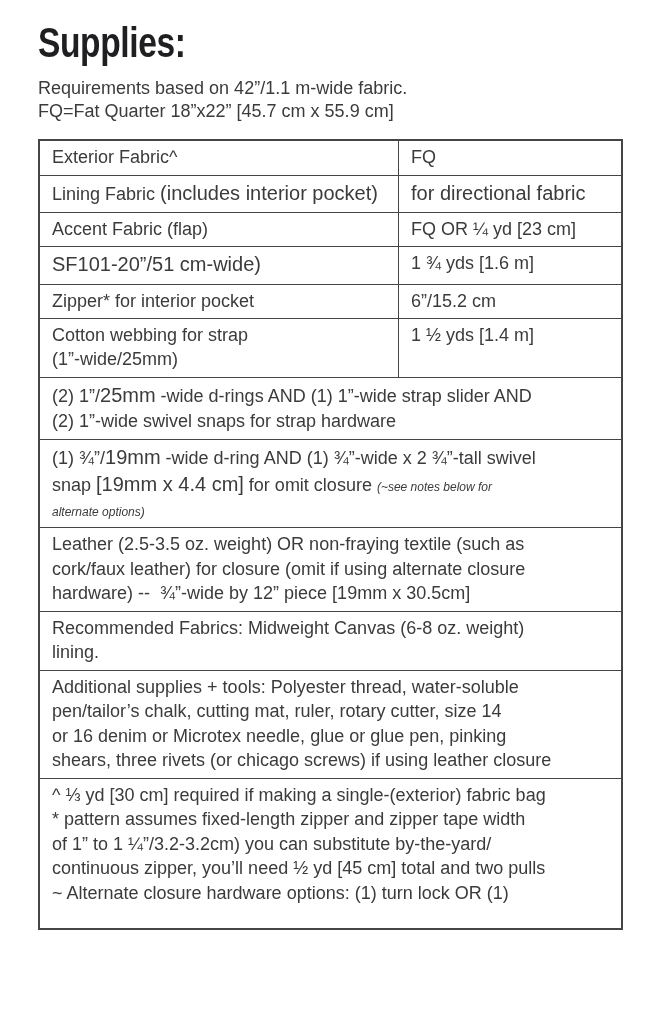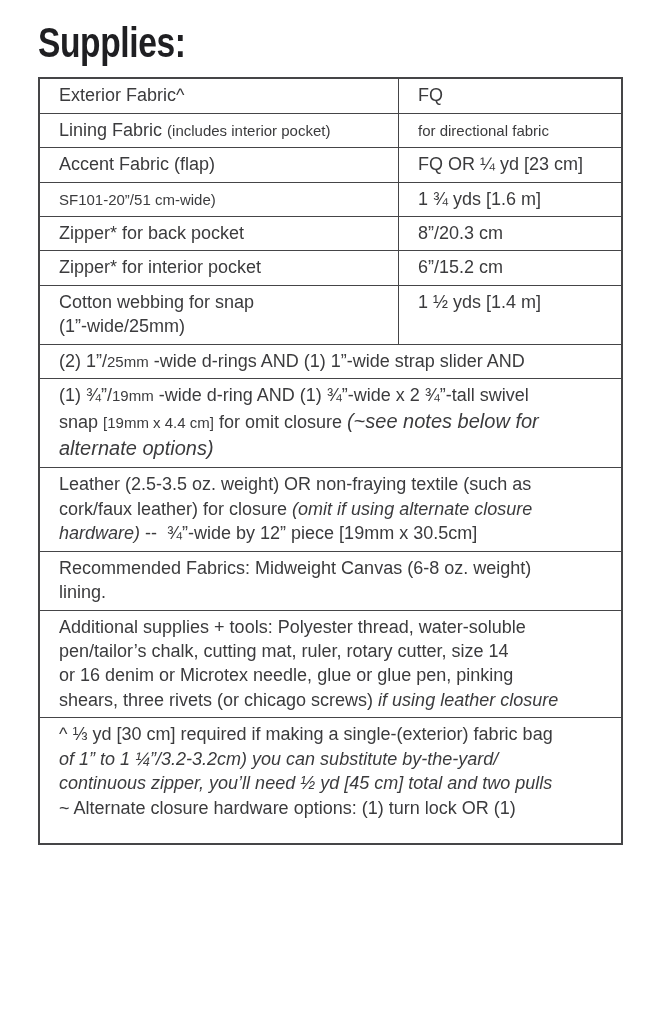--- a/index.html
+++ b/index.html
@@ -16,35 +16,39 @@
     letter-spacing:-0.5px;line-height:1.05;margin:2px 0 12px 0;
     white-space:nowrap;
   }
   .subtitle{font-size:18px;line-height:1.28;color:#3b3b3d;margin-bottom:16px;}
   .supply-table{
     border:2px solid #454547;width:585px;box-sizing:border-box;
     font-size:18px;line-height:1.36;
   }
   .trow{display:flex;border-top:1.6px solid #454547;}
   .trow:first-child{border-top:none;}
-  .cell{padding:4px 9px 5px 19px;box-sizing:border-box;}
+  .cell{padding:4px 9px 5px 12px;box-sizing:border-box;}
   .cell.label{width:358px;flex:0 0 358px;}
   .cell.value{flex:1;border-left:1.6px solid #454547;}
   .cell.fullcell{width:100%;}
   .line{min-height:1em;}
   .seg{white-space:pre-wrap;}
-  .seg-sm{font-size:15px;}
-  .seg-it{font-style:italic;}
-  .seg-si{font-style:italic;font-size:20px;}
+  .seg-sm{font-size:20px;}
+  .seg-it{}
+  .seg-si{font-style:italic;font-size:12px;}
 </style>
 </head>
 <body>
 
 <div class="page">
   <div class="title">Supplies:</div>
+  <div class="subtitle">
+    <div class="line">Requirements based on 42”/1.1 m-wide fabric.</div>
+    <div class="line">FQ=Fat Quarter 18”x22” [45.7 cm x 55.9 cm]</div>
+  </div>
   <div class="supply-table">
       <div class="trow split">
         <div class="cell label">
           <div class="line"><span class="seg">Exterior Fabric^</span></div>
         </div>
         <div class="cell value">
           <div class="line"><span class="seg">FQ</span></div>
         </div>
       </div>
       <div class="trow split">
@@ -66,46 +70,39 @@
       <div class="trow split">
         <div class="cell label">
           <div class="line"><span class="seg seg-sm">SF101-20”/51 cm-wide)</span></div>
         </div>
         <div class="cell value">
           <div class="line"><span class="seg">1 ¾ yds [1.6 m]</span></div>
         </div>
       </div>
       <div class="trow split">
         <div class="cell label">
-          <div class="line"><span class="seg">Zipper* for back pocket</span></div>
-        </div>
-        <div class="cell value">
-          <div class="line"><span class="seg">8”/20.3 cm</span></div>
-        </div>
-      </div>
-      <div class="trow split">
-        <div class="cell label">
           <div class="line"><span class="seg">Zipper* for interior pocket</span></div>
         </div>
         <div class="cell value">
           <div class="line"><span class="seg">6”/15.2 cm</span></div>
         </div>
       </div>
       <div class="trow split">
         <div class="cell label">
-          <div class="line"><span class="seg">Cotton webbing for snap</span></div>
+          <div class="line"><span class="seg">Cotton webbing for strap</span></div>
           <div class="line"><span class="seg">(1”-wide/25mm)</span></div>
         </div>
         <div class="cell value">
           <div class="line"><span class="seg">1 ½ yds [1.4 m]</span></div>
         </div>
       </div>
       <div class="trow full">
         <div class="cell fullcell">
           <div class="line"><span class="seg">(2) 1”/</span><span class="seg seg-sm">25mm</span><span class="seg"> -wide d-rings AND (1) 1”-wide strap slider AND</span></div>
+          <div class="line"><span class="seg">(2) 1”-wide swivel snaps for strap hardware</span></div>
         </div>
       </div>
       <div class="trow full">
         <div class="cell fullcell">
           <div class="line"><span class="seg">(1) ¾”/</span><span class="seg seg-sm">19mm</span><span class="seg"> -wide d-ring AND (1) ¾”-wide x 2 ¾”-tall swivel</span></div>
           <div class="line"><span class="seg">snap </span><span class="seg seg-sm">[19mm x 4.4 cm]</span><span class="seg"> for omit closure </span><span class="seg seg-si">(~see notes below for</span></div>
           <div class="line"><span class="seg seg-si">alternate options)</span></div>
         </div>
       </div>
       <div class="trow full">
@@ -125,20 +122,21 @@
         <div class="cell fullcell">
           <div class="line"><span class="seg">Additional supplies + tools: Polyester thread, water-soluble</span></div>
           <div class="line"><span class="seg">pen/tailor’s chalk, cutting mat, ruler, rotary cutter, size 14</span></div>
           <div class="line"><span class="seg">or 16 denim or Microtex needle, glue or glue pen, pinking</span></div>
           <div class="line"><span class="seg">shears, three rivets (or chicago screws) </span><span class="seg seg-it">if using leather closure</span></div>
         </div>
       </div>
       <div class="trow full">
         <div class="cell fullcell">
           <div class="line"><span class="seg">^ ⅓ yd [30 cm] required if making a single-(exterior) fabric bag</span></div>
+          <div class="line"><span class="seg">* </span><span class="seg seg-it">pattern assumes fixed-length zipper and zipper tape width</span></div>
           <div class="line"><span class="seg seg-it">of 1” to 1 ¼”/3.2-3.2cm) you can substitute by-the-yard/</span></div>
           <div class="line"><span class="seg seg-it">continuous zipper, you’ll need ½ yd [45 cm] total and two pulls</span></div>
           <div class="line"><span class="seg">~ Alternate closure hardware options: (1) turn lock OR (1)</span></div>
           <div class="line"></div>
         </div>
       </div>
     </div>
 </div>
 
 </body></html>

